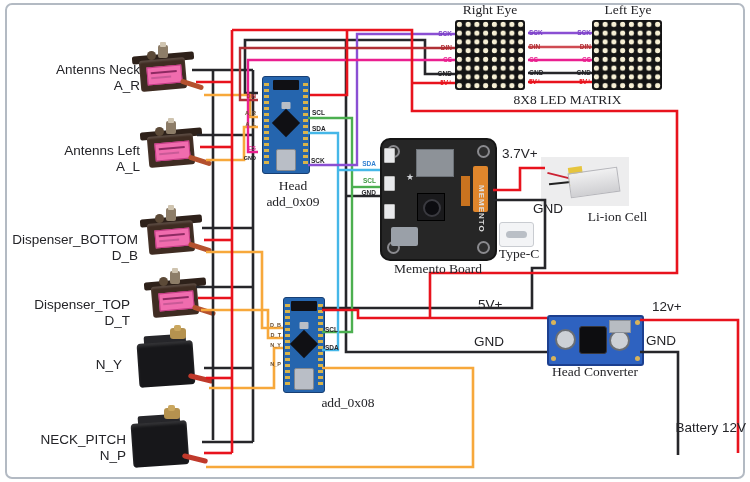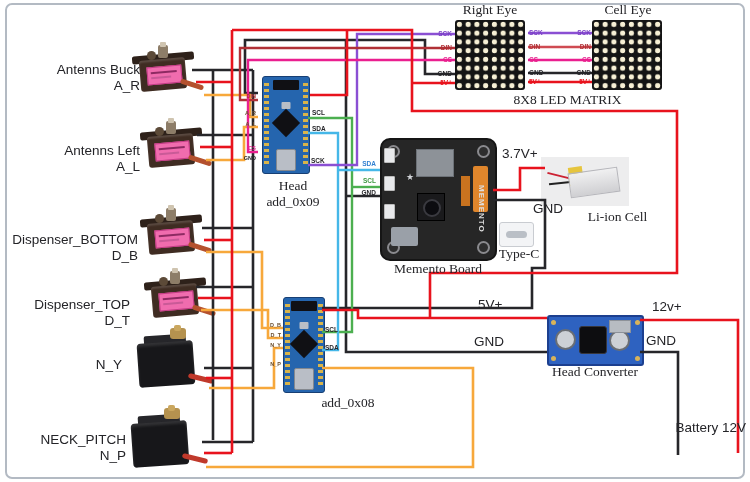--- a/index.html
+++ b/index.html
@@ -153,21 +153,21 @@
   <polyline class="w w-red" points="232,30 412,30 412,111 677,111 677,273 430,273 430,318"></polyline>
   <polyline class="w w-red" points="412,83 455,83"></polyline>
   <polyline class="w w-red" points="310,95 347,95 347,30"></polyline>
   <polyline class="w w-red" points="322,310 358,310 358,318 547,318"></polyline>
   <polyline class="w w-red" points="493,190 520,190 520,168 545,168"></polyline>
   <polyline class="w w-red" points="640,320 738,320 738,453"></polyline>
   <polyline class="w w-red" points="528,82 592,82"></polyline>
 </svg>
 
 <div class="lbl lbl-r txt" style="left:20px;top:62px;width:120px;">
-  <div>Antenns Buck</div>
+  <div>Antenns Neck</div>
   <div>A_R</div>
 </div>
 <div class="lbl lbl-r txt" style="left:20px;top:143px;width:120px;">
   <div>Antenns Left</div>
   <div>A_L</div>
 </div>
 <div class="lbl lbl-r txt" style="left:8px;top:232px;width:130px;">
   <div>Dispenser_BOTTOM</div>
   <div>D_B</div>
 </div>
@@ -259,21 +259,21 @@
 </div>
 
 <span class="pin pin5 txt c-brown ta-r" style="left:258px;top:322px;width:23px;">D_B</span>
 <span class="pin pin5 txt c-brown ta-r" style="left:258px;top:332px;width:23px;">D_T</span>
 <span class="pin pin5 txt c-brown ta-r" style="left:258px;top:342px;width:23px;">N_Y</span>
 <span class="pin pin5 txt c-brown ta-r" style="left:258px;top:361px;width:23px;">N_P</span>
 <span class="pin txt c-dark" style="left:325px;top:326px;">SCL</span>
 <span class="pin txt c-dark" style="left:325px;top:344px;">SDA</span>
 
 <div class="lbl lbl-c txt" style="left:450px;top:2px;width:80px;">Right Eye</div>
-<div class="lbl lbl-c txt" style="left:588px;top:2px;width:80px;">Cell Eye</div>
+<div class="lbl lbl-c txt" style="left:588px;top:2px;width:80px;">Left Eye</div>
 <div class="comp matrix8" style="left:455px;top:20px;"></div>
 <div class="comp matrix8" style="left:592px;top:20px;"></div>
 <div class="lbl lbl-c txt" style="left:495px;top:92px;width:145px;">8X8 LED MATRIX</div>
 
 <span class="pin txt c-purple ta-r" style="left:424px;top:30px;width:28px;">SCK</span>
 <span class="pin txt c-maroon ta-r" style="left:424px;top:44px;width:28px;">DIN</span>
 <span class="pin txt c-mag ta-r" style="left:424px;top:56px;width:28px;">CS</span>
 <span class="pin txt c-dark ta-r" style="left:424px;top:70px;width:28px;">GND</span>
 <span class="pin txt c-red ta-r" style="left:424px;top:79px;width:28px;">5V+</span>
 

